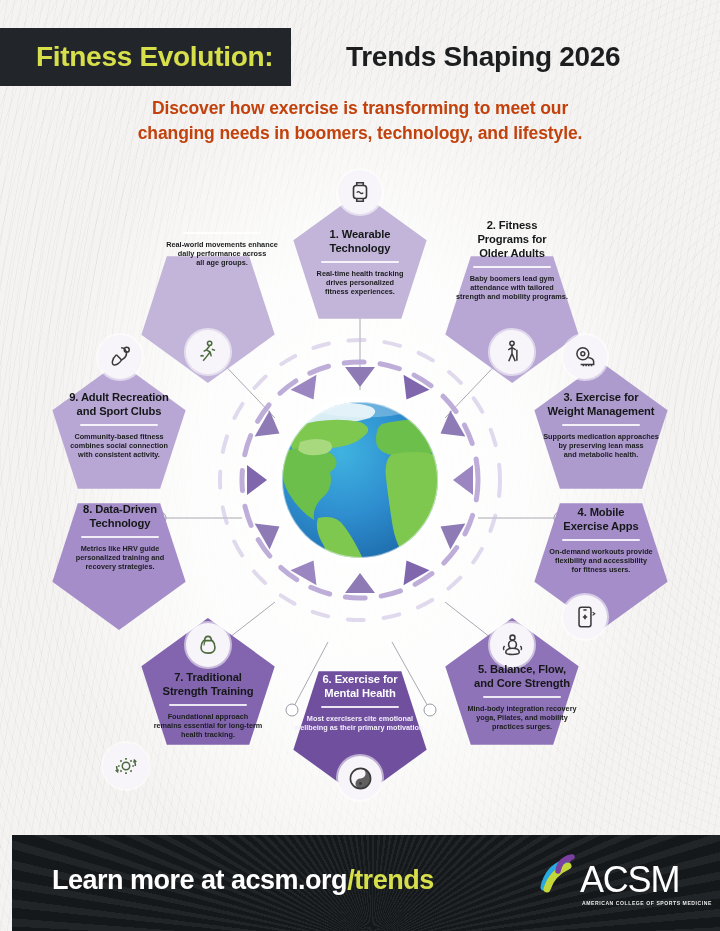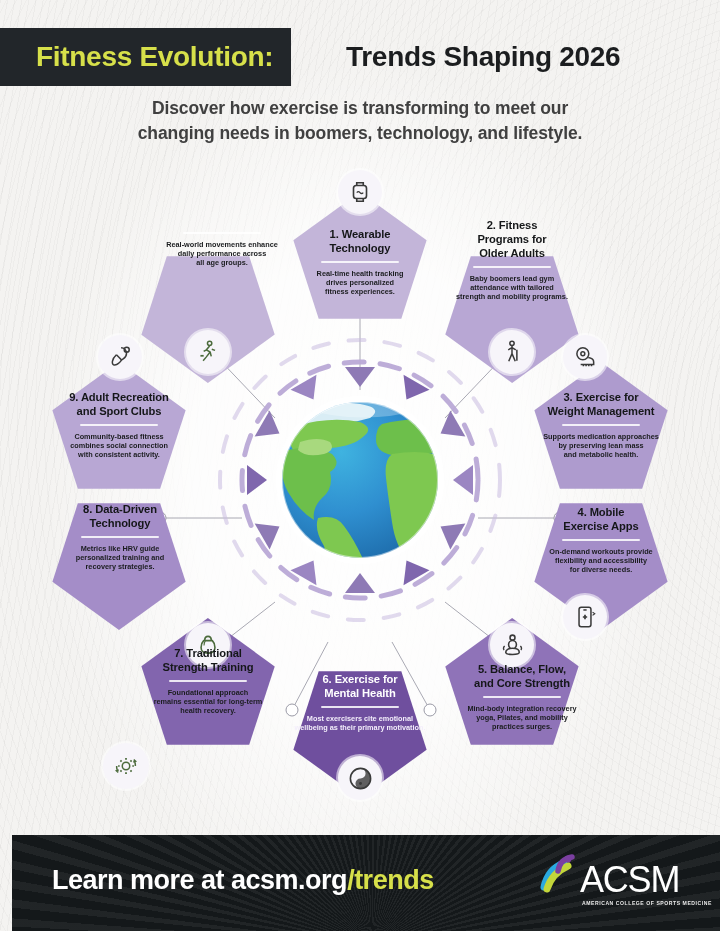--- a/index.html
+++ b/index.html
@@ -39,21 +39,21 @@
   }
   .title-hl{
     font-size:28px; font-weight:bold; color:#d7e04a; letter-spacing:-0.3px; white-space:nowrap;
   }
   .title-rest{
     position:absolute; left:346px; top:0; height:58px; display:flex; align-items:center;
     font-size:28px; font-weight:bold; color:#1b1d1f; letter-spacing:-0.3px; white-space:nowrap;
   }
   .subtitle{
     position:absolute; top:96px; left:0; width:720px; text-align:center;
-    font-size:17.5px; line-height:25px; color:#404040; font-weight:600;
+    font-size:17.5px; line-height:25px; color:#c2410c; font-weight:600;
     letter-spacing:-0.1px;
   }
 
   
   .wheel{ position:absolute; left:0; top:150px; width:720px; height:680px; }
   .wheel svg.base{ position:absolute; left:0; top:0; }
 
   
   .card{ position:absolute; text-align:center; }
   .card .num-title{
@@ -395,21 +395,21 @@
 
     <div class="card" style="left:522px; top:355px; width:158px;">
       <div class="num-title">
         <div>4. Mobile</div>
         <div>Exercise Apps</div>
       </div>
       <div class="rule"></div>
       <div class="desc">
         <div>On-demand workouts provide</div>
         <div>flexibility and accessibility</div>
-        <div>for diverse needs.</div>
+        <div>for fitness users.</div>
       </div>
     </div>
 
     <div class="card" style="left:444px; top:512px; width:156px;">
       <div class="num-title">
         <div>5. Balance, Flow,</div>
         <div>and Core Strength</div>
       </div>
       <div class="rule"></div>
       <div class="desc">
@@ -424,30 +424,30 @@
         <div>6. Exercise for</div>
         <div>Mental Health</div>
       </div>
       <div class="rule"></div>
       <div class="desc">
         <div>Most exercisers cite emotional</div>
         <div>wellbeing as their primary motivation.</div>
       </div>
     </div>
 
-    <div class="card" style="left:131px; top:496px; width:154px;">
+    <div class="card" style="left:131px; top:520px; width:154px;">
       <div class="num-title">
         <div>7. Traditional</div>
         <div>Strength Training</div>
       </div>
       <div class="rule"></div>
       <div class="desc">
         <div>Foundational approach</div>
         <div>remains essential for long-term</div>
-        <div>health recovery.</div>
+        <div>health tracking.</div>
       </div>
     </div>
 
     <div class="card" style="left:42px; top:352px; width:156px;">
       <div class="num-title">
         <div>8. Data-Driven</div>
         <div>Technology</div>
       </div>
       <div class="rule"></div>
       <div class="desc">

